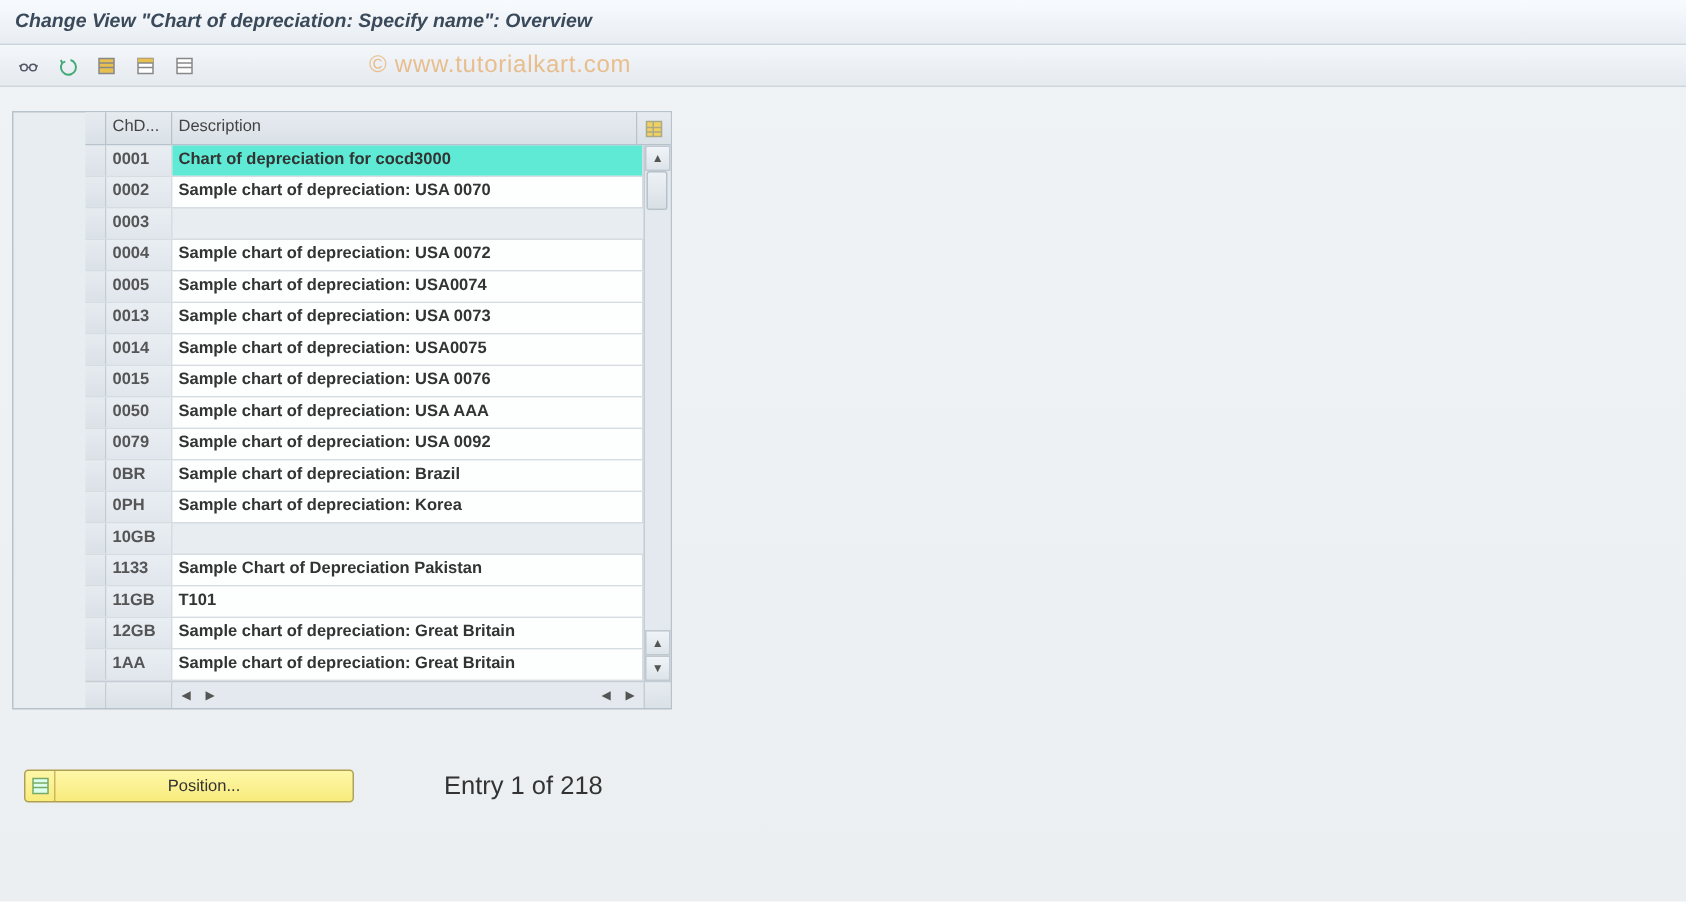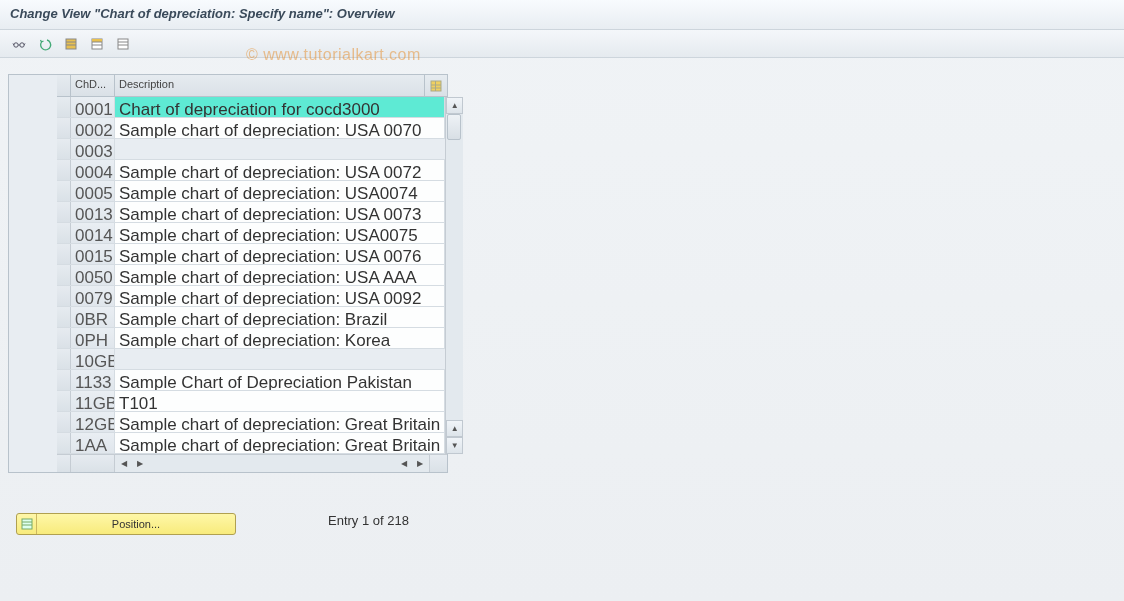--- a/index.html
+++ b/index.html
@@ -37,21 +37,21 @@
       background: transparent;
       border-radius: 3px;
       display: flex;
       align-items: center;
       justify-content: center;
       cursor: pointer;
     }
     .watermark {
       position: absolute;
       left: 246px;
-      top: 16px;
+      top: 5px;
       color: rgba(230, 140, 40, 0.5);
       font-size: 16px;
       font-weight: normal;
       letter-spacing: 0.5px;
       pointer-events: none;
     }
     .content-area {
       padding: 16px 8px 8px 8px;
     }
     .table-container {
@@ -101,26 +101,27 @@
       height: 21px;
       border-bottom: 1px solid #d5dce2;
     }
     .row-selector {
       width: 14px;
       border-right: 1px solid #c5ccd3;
       background: linear-gradient(to bottom, #e6ebf0, #dae1e7);
     }
     .cell {
       padding: 3px 4px;
-      font-size: 17px;
+      font-size: 11px;
       color: #333;
       border-right: 1px solid #d5dce2;
       background: #fdfefe;
       overflow: hidden;
       white-space: nowrap;
+      font-weight: bold;
     }
     .cell-chd {
       width: 44px;
       background: linear-gradient(to bottom, #e9eef3, #e0e6ec);
       color: #555;
     }
     .cell-desc { flex: 1; }
     .table-row.selected .cell-desc {
       background: #5eead4;
     }
@@ -180,22 +181,22 @@
       display: flex; align-items: center; justify-content: center;
       font-size: 8px; color: #555; cursor: pointer;
     }
     .hscroll-row .corner {
       width: 18px;
       background: linear-gradient(to bottom, #e6ebf0, #dae1e7);
       border-left: 1px solid #c5ccd3;
     }
     .footer-row {
       display: flex;
-      align-items: flex-start;
-      gap: 92px;
+      align-items: center;
+      gap: 60px;
       margin-top: 40px;
       padding-left: 8px;
     }
     .position-btn {
       width: 220px;
       height: 22px;
       background: linear-gradient(to bottom, #fef7a8, #f8eb7c);
       border: 1px solid #b0a050;
       border-radius: 3px;
       display: flex;
@@ -211,21 +212,21 @@
       align-items: center;
       justify-content: center;
       border-right: 1px solid #cdb860;
       height: 100%;
     }
     .position-btn .pb-text {
       flex: 1;
       text-align: center;
     }
     .entry-label {
-      font-size: 13px;
+      font-size: 17px;
       color: #333;
     }
   </style>
 </head>
 <body>
 
 <div class="title-bar">
   <span>Change View "Chart of depreciation: Specify name": Overview</span>
 </div>
 

